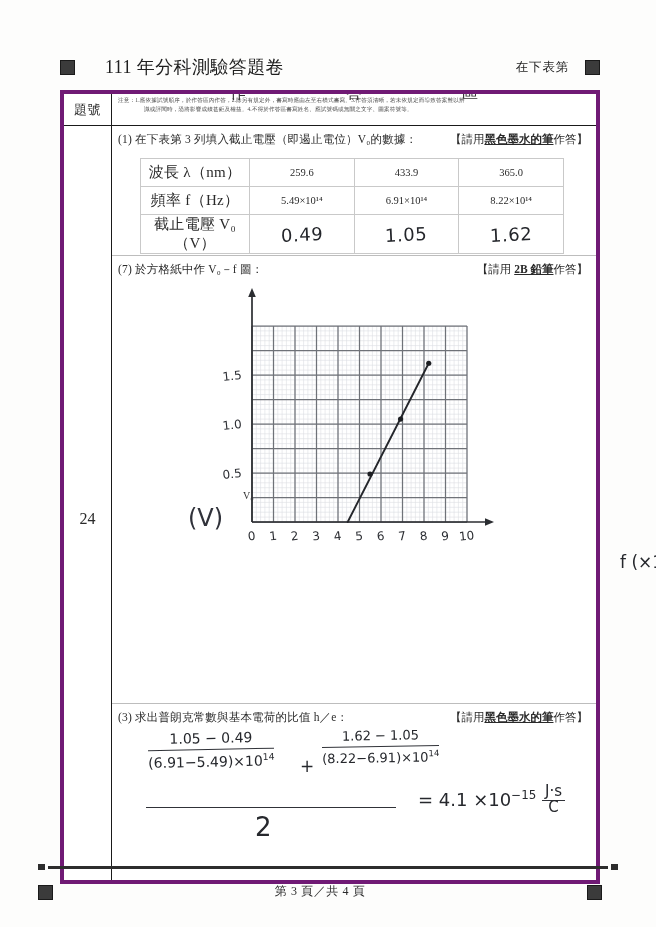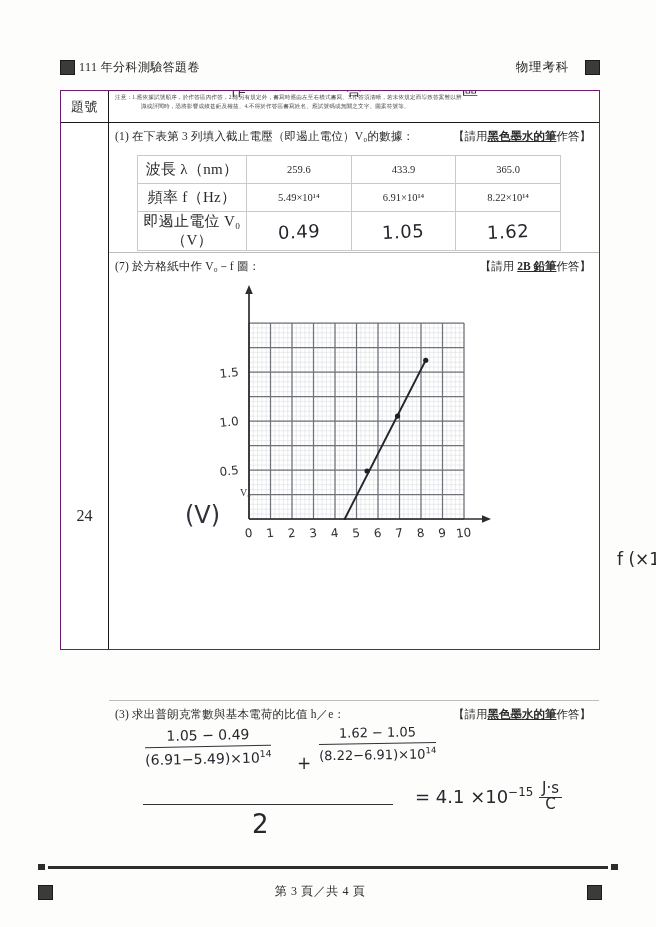--- a/index.html
+++ b/index.html
@@ -31,43 +31,43 @@
     display: flex;
     align-items: center;
   }
   .corner-mark {
     width: 13px; height: 13px;
     background: #3b3b3b;
     border: 1px solid #1a1a1a;
     flex: none;
   }
   .header-title {
-    font-size: 12px;
-    margin-left: 4px;
+    font-size: 18px;
+    margin-left: 30px;
     letter-spacing: .4px;
     color: #1f1f1f;
     white-space: nowrap;
   }
   .header-subject {
     font-size: 12.5px;
     margin-left: auto;
     margin-right: 16px;
     letter-spacing: .8px;
     color: #1f1f1f;
     white-space: nowrap;
   }
 
   
   .frame {
     position: absolute;
     left: 60px;
     top: 90px;
     width: 540px;
-    height: 560px;
-    border: 1px solid #701a75;
+    height: 794px;
+    border: 4px solid #701a75;
     box-sizing: border-box;
     background: #fff;
   }
   .col-no {
     position: absolute;
     left: 0; top: 0;
     width: 48px; height: 100%;
     border-right: 1px solid #1a1a1a;
     box-sizing: border-box;
   }
@@ -296,21 +296,21 @@
   }
 </style>
 </head>
 <body>
 
 <div class="page">
 
   <div class="header">
     <div class="corner-mark"></div>
     <div class="header-title">111 年分科測驗答題卷</div>
-    <div class="header-subject">物理考科</div>
+    <div class="header-subject">在下表第</div>
     <div class="corner-mark"></div>
   </div>
 
   <div class="frame">
 
     <div class="col-no">
       <div class="col-no-head">題號</div>
       <div class="col-no-value">24</div>
     </div>
 
@@ -336,21 +336,21 @@
             <td>433.9</td>
             <td>365.0</td>
           </tr>
           <tr>
             <td class="rowhead">頻率 f（Hz）</td>
             <td>5.49×10¹⁴</td>
             <td>6.91×10¹⁴</td>
             <td>8.22×10¹⁴</td>
           </tr>
           <tr>
-            <td class="rowhead">即遏止電位 V₀（V）</td>
+            <td class="rowhead">截止電壓 V₀（V）</td>
             <td><span class="hand hw-val">0.49</span></td>
             <td><span class="hand hw-val">1.05</span></td>
             <td><span class="hand hw-val">1.62</span></td>
           </tr>
         </tbody>
           </table>
       </div>
 
       <div class="section sec2">
         <div class="prompt-row">

